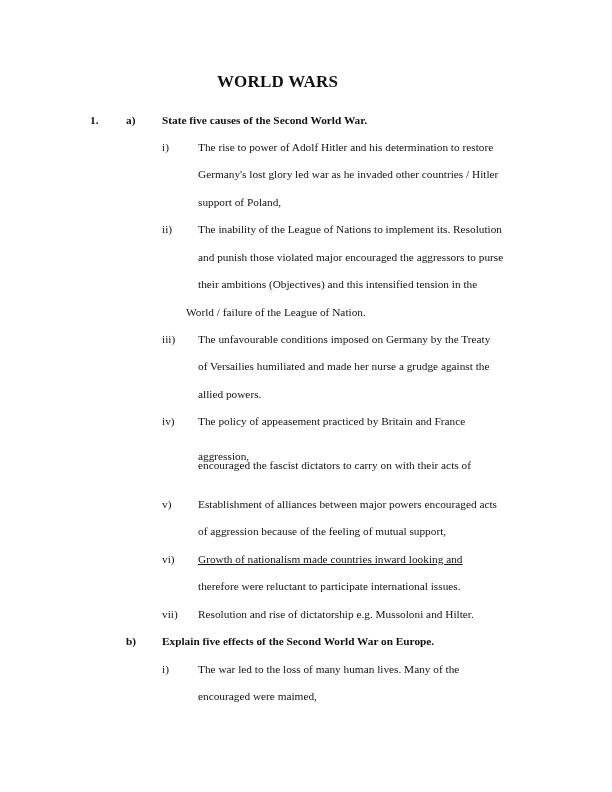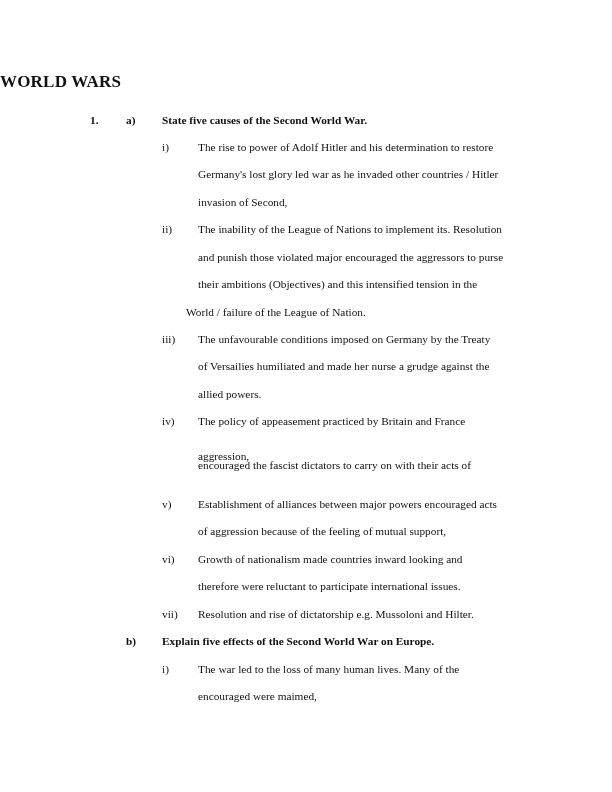--- a/index.html
+++ b/index.html
@@ -1,36 +1,36 @@
 <!DOCTYPE html>
 <html><head>
 <meta charset="utf-8">
 <style>
   html, body { margin: 0; padding: 0; background: #ffffff; }
   body { width: 612px; height: 792px; position: relative; overflow: hidden;
          font-family: "Liberation Serif", "DejaVu Serif", serif; color: #111; }
-  .title { position: absolute; top: 72px; left: 0; width: 555px; text-align: left;
+  .title { position: absolute; top: 72px; left: 0; width: 555px; text-align: center;
            font-weight: bold; font-size: 17px; letter-spacing: 0.2px; }
   .line { position: absolute; font-size: 11.3px; white-space: nowrap; line-height: 14px; }
   .bold { font-weight: bold; }
 </style>
 </head>
 <body>
 
 <div class="title">WORLD WARS</div>
 
 <div class="line bold" style="top:113px;left:90px;">1.</div>
 
 <div class="line bold" style="top:113px;left:126px;">a)</div>
 <div class="line bold" style="top:113px;left:162px;">State five causes of the Second World War.</div>
 
 <div class="line" style="top:140px;left:162px;">i)</div>
 <div class="line" style="top:140px;left:198px;">The rise to power of Adolf Hitler and his determination to restore</div>
 <div class="line" style="top:167px;left:198px;">Germany's lost glory led war as he invaded other countries / Hitler</div>
-<div class="line" style="top:195px;left:198px;">invasion of Second,</div>
+<div class="line" style="top:195px;left:198px;">support of Poland,</div>
 
 <div class="line" style="top:222px;left:162px;text-align:center;">ii)</div>
 <div class="line" style="top:222px;left:198px;">The inability of the League of Nations to implement its. Resolution</div>
 <div class="line" style="top:250px;left:198px;">and punish those violated major encouraged the aggressors to purse</div>
 <div class="line" style="top:277px;left:198px;">their ambitions (Objectives) and this intensified tension in the</div>
 <div class="line" style="top:305px;left:186px;">World / failure of the League of Nation.</div>
 
 <div class="line" style="top:332px;left:162px;">iii)</div>
 <div class="line" style="top:332px;left:198px;">The unfavourable conditions imposed on Germany by the Treaty</div>
 <div class="line" style="top:359px;left:198px;">of Versailies humiliated and made her nurse a grudge against the</div>
@@ -39,21 +39,21 @@
 <div class="line" style="top:414px;left:162px;">iv)</div>
 <div class="line" style="top:414px;left:198px;">The policy of appeasement practiced by Britain and France</div>
 <div class="line" style="top:458px;left:198px;">encouraged the fascist dictators to carry on with their acts of</div>
 <div class="line" style="top:449px;left:198px;">aggression,</div>
 
 <div class="line" style="top:497px;left:162px;">v)</div>
 <div class="line" style="top:497px;left:198px;">Establishment of alliances between major powers encouraged acts</div>
 <div class="line" style="top:524px;left:198px;">of aggression because of the feeling of mutual support,</div>
 
 <div class="line" style="top:552px;left:162px;">vi)</div>
-<div class="line" style="top:552px;left:198px;">Growth of nationalism made countries inward looking and</div>
+<div class="line" style="top:552px;left:198px;text-decoration:underline;">Growth of nationalism made countries inward looking and</div>
 <div class="line" style="top:579px;left:198px;">therefore were reluctant to participate international issues.</div>
 
 <div class="line" style="top:607px;left:162px;">vii)</div>
 <div class="line" style="top:607px;left:198px;">Resolution and rise of dictatorship e.g. Mussoloni and Hilter.</div>
 
 <div class="line bold" style="top:634px;left:126px;">b)</div>
 <div class="line bold" style="top:634px;left:162px;">Explain five effects of the Second World War on Europe.</div>
 
 <div class="line" style="top:662px;left:162px;">i)</div>
 <div class="line" style="top:662px;left:198px;">The war led to the loss of many human lives. Many of the</div>

